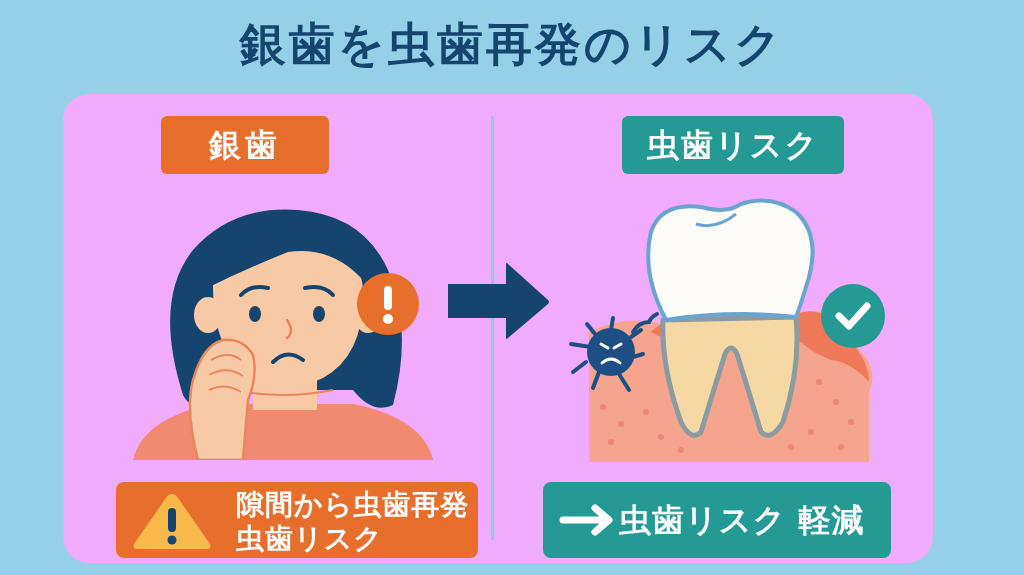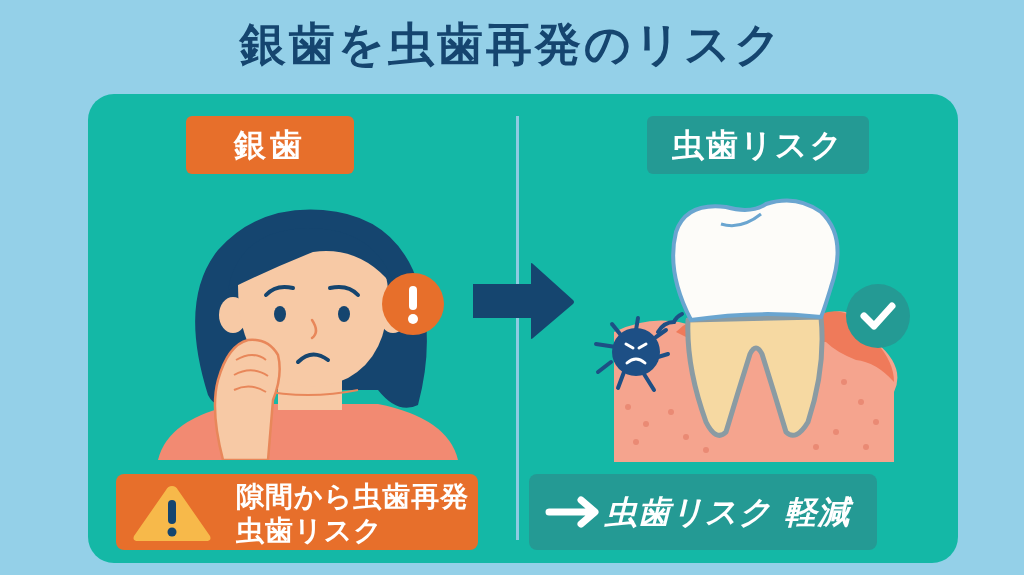--- a/index.html
+++ b/index.html
@@ -8,53 +8,53 @@
       background: #94d0e8;
       font-family: "DejaVu Sans", "Liberation Sans", sans-serif;
       position: relative;
     }
     .title {
       position: absolute; left: 0; top: 10px; width: 1024px; height: 68px;
       text-align: center; font-size: 46px; font-weight: bold; color: #15456f;
       letter-spacing: 3px; line-height: 68px;
     }
     .card {
-      position: absolute; left: 88px; top: 94px; width: 870px; height: 469px;
-      background: #14b8a6; border-radius: 26px;
+      position: absolute; left: 63px; top: 94px; width: 870px; height: 469px;
+      background: #f0abfc; border-radius: 26px;
     }
     .divider {
       position: absolute; left: 428px; top: 22px; width: 3px; height: 424px;
       background: #8ecbe2;
     }
     .label-badge {
       position: absolute; height: 58px; border-radius: 6px; color: #fff;
       font-weight: bold; font-size: 32px; text-align: center; line-height: 58px;
       letter-spacing: 4px;
     }
     .badge-silver { left: 98px; top: 22px; width: 168px; background: #e76f2b; }
     .badge-ceramic { left: 559px; top: 22px; width: 222px; background: #249a94; letter-spacing: 2px; }
 
     .woman { position: absolute; left: 60px; top: 96px; width: 320px; height: 270px; }
     .alert-circle { position: absolute; left: 373px; top: 272px; }
     .arrow-right { position: absolute; left: 465px; top: 262px; }
     .tooth { position: absolute; left: 568px; top: 192px; }
 
     .bottom-box {
-      position: absolute; border-radius: 8px; color: #fff; font-weight: bold;
+      position: absolute; border-radius: 8px; color: #fff; font-weight: bold; margin-top: 8px;
     }
     .box-silver {
       left: 116px; top: 474px; width: 362px; height: 76px; background: #e76f2b;
     }
     .box-silver .warn { position: absolute; left: 14px; top: 10px; }
     .box-silver .text {
       position: absolute; left: 120px; top: 6px; font-size: 28px; line-height: 34px;
       letter-spacing: 1px;
     }
     .box-ceramic {
-      left: 529px; top: 474px; width: 348px; height: 76px; background: #249a94; font-style: italic;
+      left: 543px; top: 474px; width: 348px; height: 76px; background: #249a94;
     }
     .box-ceramic .arr { position: absolute; left: 16px; top: 22px; }
     .box-ceramic .text {
       position: absolute; left: 76px; top: 0; height: 76px; line-height: 76px;
       font-size: 32px; letter-spacing: 1px;
     }
   </style>
 </head>
 <body>
 

